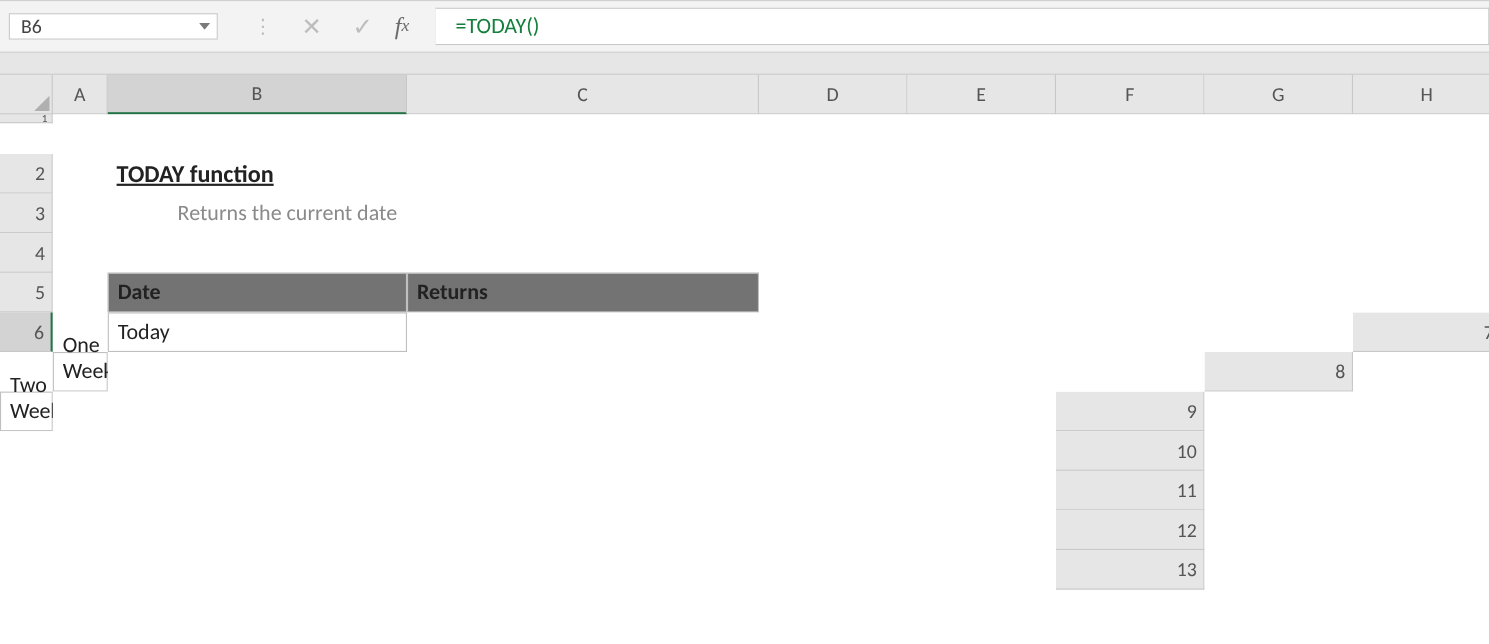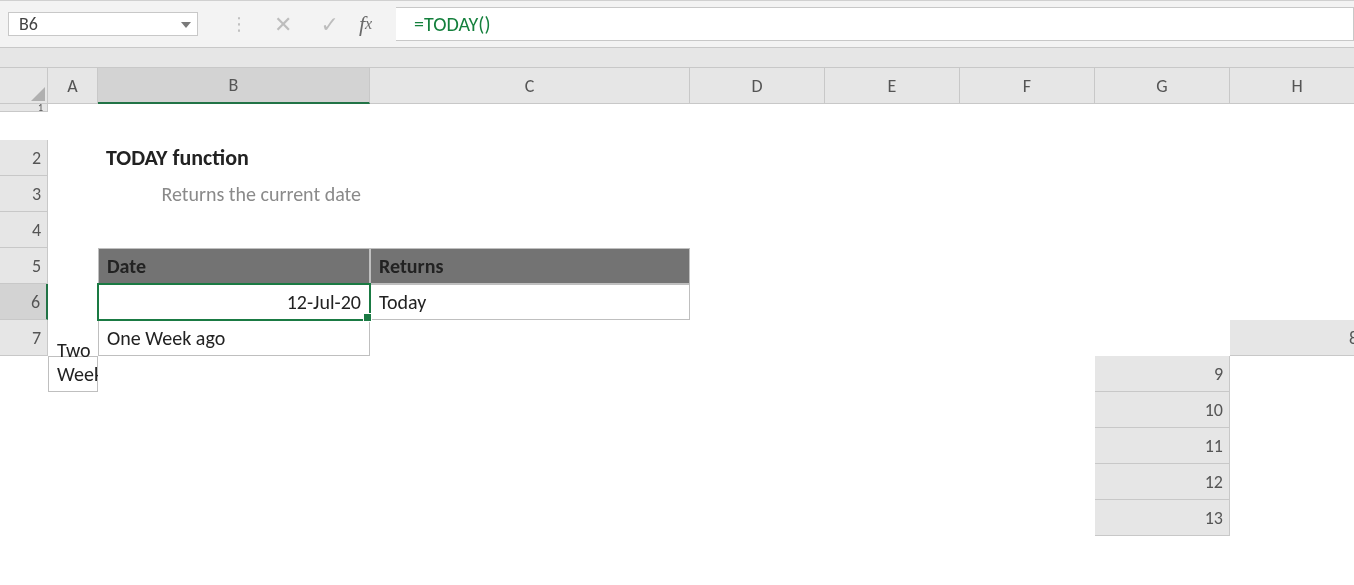--- a/index.html
+++ b/index.html
@@ -123,21 +123,21 @@
   .th {
     background: #737373;
     font-weight: bold;
     border: 1px solid #bfbfbf;
     color: #222;
   }
   .td {
     border: 1px solid #bfbfbf;
   }
   .td.right { justify-content: flex-end; }
-  .title { font-weight: bold; font-size: 22px; white-space: nowrap; overflow: visible; }
+  .title { font-weight: bold; font-size: 22px; white-space: nowrap; overflow: visible; text-decoration: underline; }
   .subtitle { color: #8a8a8a; white-space: nowrap; overflow: visible; justify-content: flex-end; }
   .overflow { overflow: visible; white-space: nowrap; }
   
   
   .sel {
     outline: 2px solid #1a7a43;
     outline-offset: -1px;
     z-index: 5;
   }
   .sel::after {
@@ -267,23 +267,20 @@
   <div class="cell"></div>
   <div class="cell"></div>
   <div class="cell"></div>
   <div class="cell"></div>
   <div class="cell"></div>
 
   <div class="rowhdr active">
       <span>6</span>
     </div>
   <div class="cell"></div>
-  <div class="cell td right sel">
-      <span>12-Jul-20</span>
-    </div>
   <div class="cell td">
       <span>Today</span>
     </div>
   <div class="cell"></div>
   <div class="cell"></div>
   <div class="cell"></div>
   <div class="cell"></div>
   <div class="cell"></div>
 
   <div class="rowhdr">

